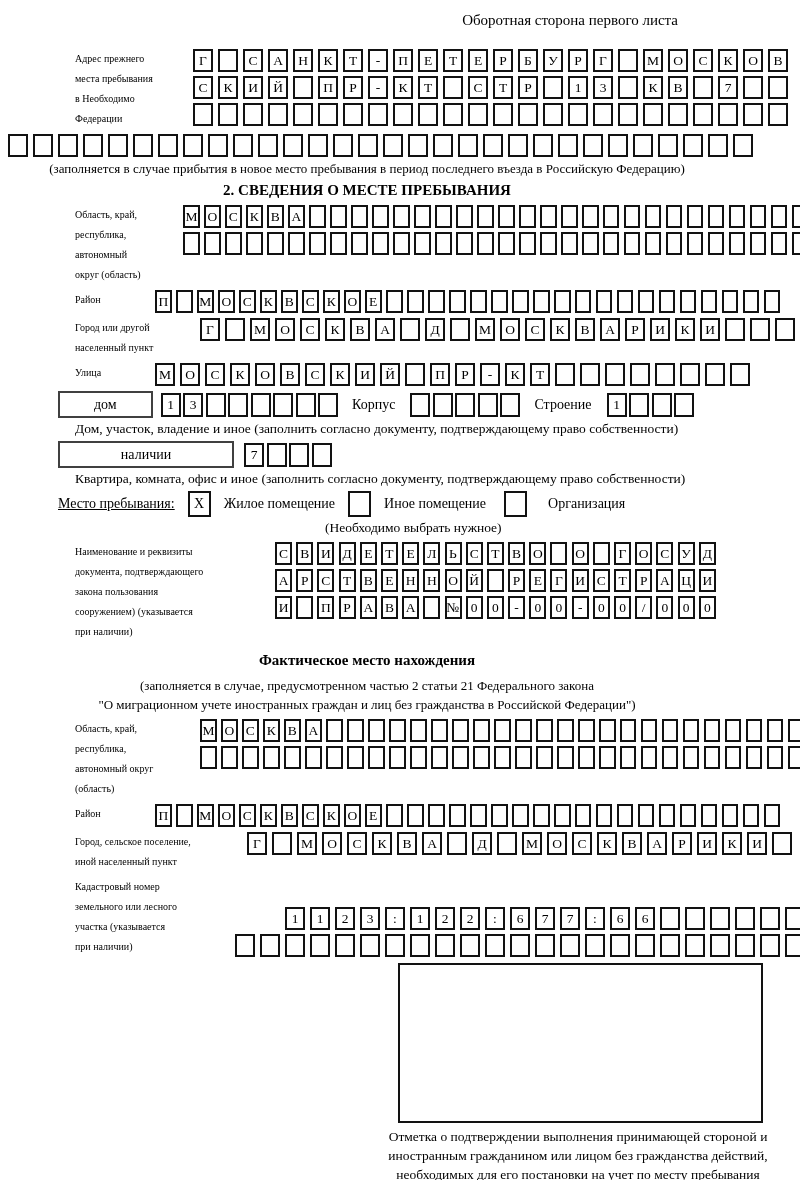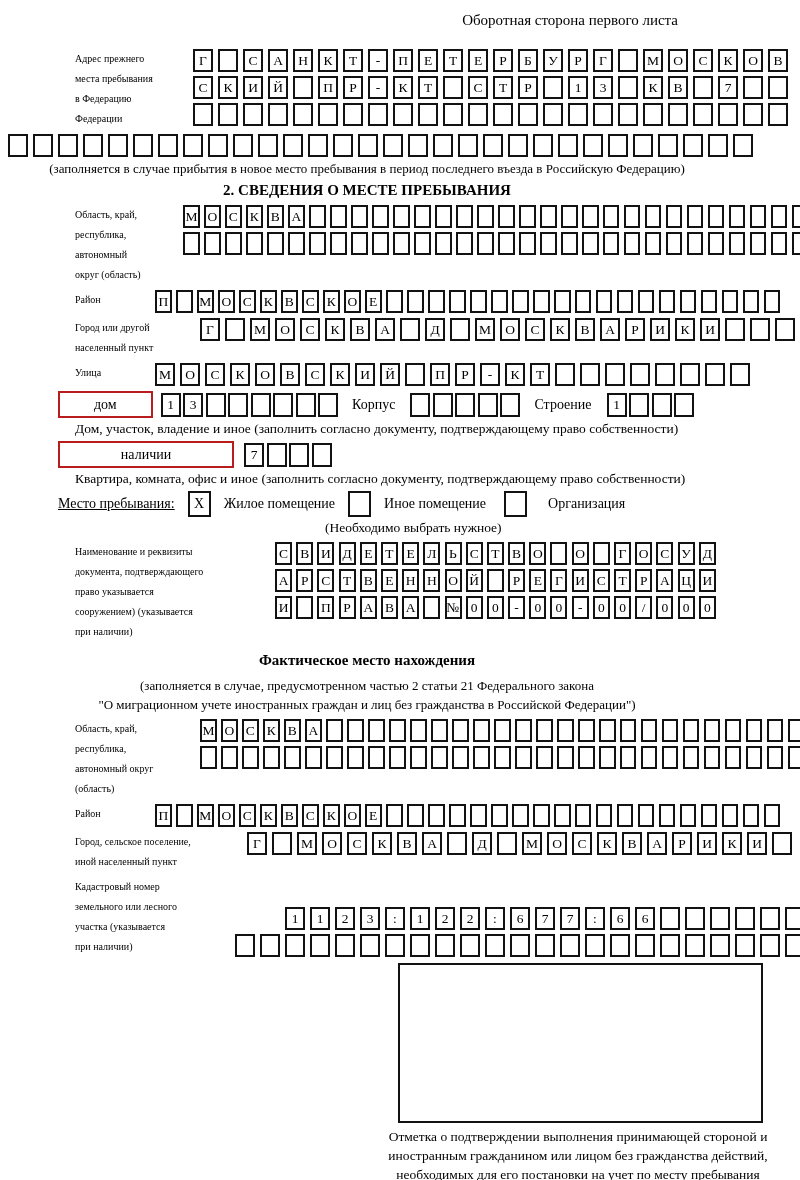--- a/index.html
+++ b/index.html
@@ -22,21 +22,21 @@
   .r21{gap:4.2px}    .r21 .cb{width:17px}
   .r22{gap:5px}      .r22 .cb{width:20px}
   .rsm{gap:2.5px}    .rsm .cb{width:20px;height:24px}
   .r30full{gap:5px;margin-left:-32px;margin-bottom:3px} .r30full .cb{width:20px}
 
   .caption-center{text-align:center;font-size:13px;line-height:17px;margin-bottom:2px;}
   .sec-title{text-align:center;font-weight:bold;font-size:15px;margin:5px 0 6px;}
   .fact-title{text-align:center;font-weight:bold;font-size:15px;margin:10px 0 8px;}
 
   .inline-row{display:flex;align-items:center;margin-left:18px;margin-bottom:3px;}
-  .wide-box{border:2px solid #b91c1c;box-sizing:border-box;height:27px;display:flex;
+  .wide-box{border:2px solid #404040;box-sizing:border-box;height:27px;display:flex;
             align-items:center;justify-content:center;font-size:14px;background:#fff;}
   .w-dom{width:140px}
   .w-kv{width:176px}
   .inline-label{font-size:14px;margin-left:14px;margin-right:7px;}
   .dom-row .cellrow{margin-left:8px}
   .left-caption{font-size:13.5px;margin:1px 0 4px 35px;}
 
   .mesto-row{margin-left:18px;margin-top:4px;}
   .mesto-label{font-size:14px;text-decoration:underline;}
   .checkbox{width:23px;height:26px;border:2px solid #121212;box-sizing:border-box;
@@ -55,21 +55,21 @@
 <body>
 
 <div class="page">
 
   <div class="header-note">Оборотная сторона первого листа</div>
 
   <div class="field">
     <div class="field-label" style="width:118px">
         <div class="lbl-line">Адрес прежнего</div>
         <div class="lbl-line">места пребывания</div>
-        <div class="lbl-line">в Федерацию</div>
+        <div class="lbl-line">в Необходимо</div>
         <div class="lbl-line">Федерации</div>
       </div>
     <div class="cells-col">
       <div class="cellrow r24">
           <span class="cb">Г</span>
           <span class="cb"></span>
           <span class="cb">С</span>
           <span class="cb">А</span>
           <span class="cb">Н</span>
           <span class="cb">К</span>
@@ -411,21 +411,21 @@
     <span class="opt-label">Иное помещение</span>
     <span class="checkbox" style="margin-left:18px"></span>
     <span class="opt-label" style="margin-left:8px">Организация</span>
   </div>
   <div class="mesto-caption">(Необходимо выбрать нужное)</div>
 
   <div class="field">
     <div class="field-label" style="width:200px">
         <div class="lbl-line">Наименование и реквизиты</div>
         <div class="lbl-line">документа, подтверждающего</div>
-        <div class="lbl-line">право указывается</div>
+        <div class="lbl-line">закона пользования</div>
         <div class="lbl-line">сооружением) (указывается</div>
         <div class="lbl-line">при наличии)</div>
       </div>
     <div class="cells-col">
       <div class="cellrow r21">
           <span class="cb">С</span>
           <span class="cb">В</span>
           <span class="cb">И</span>
           <span class="cb">Д</span>
           <span class="cb">Е</span>

